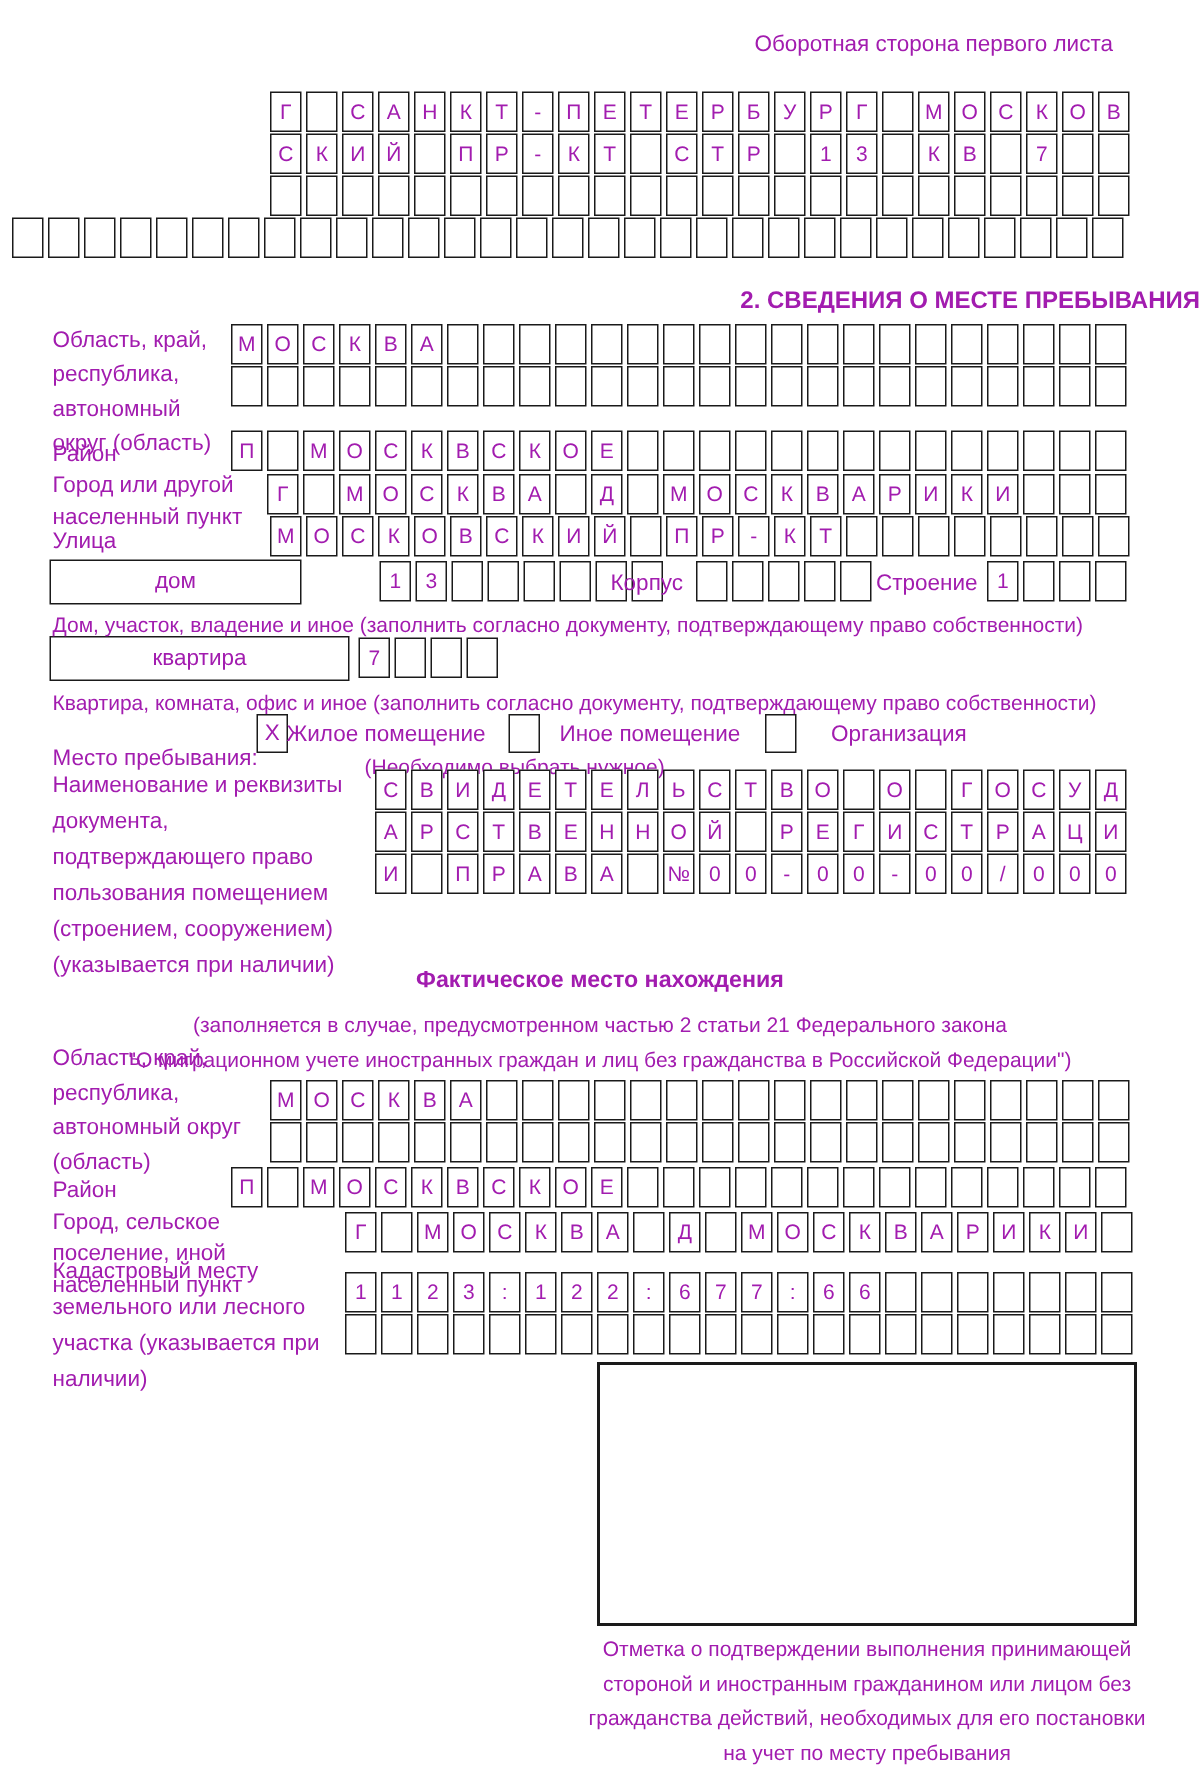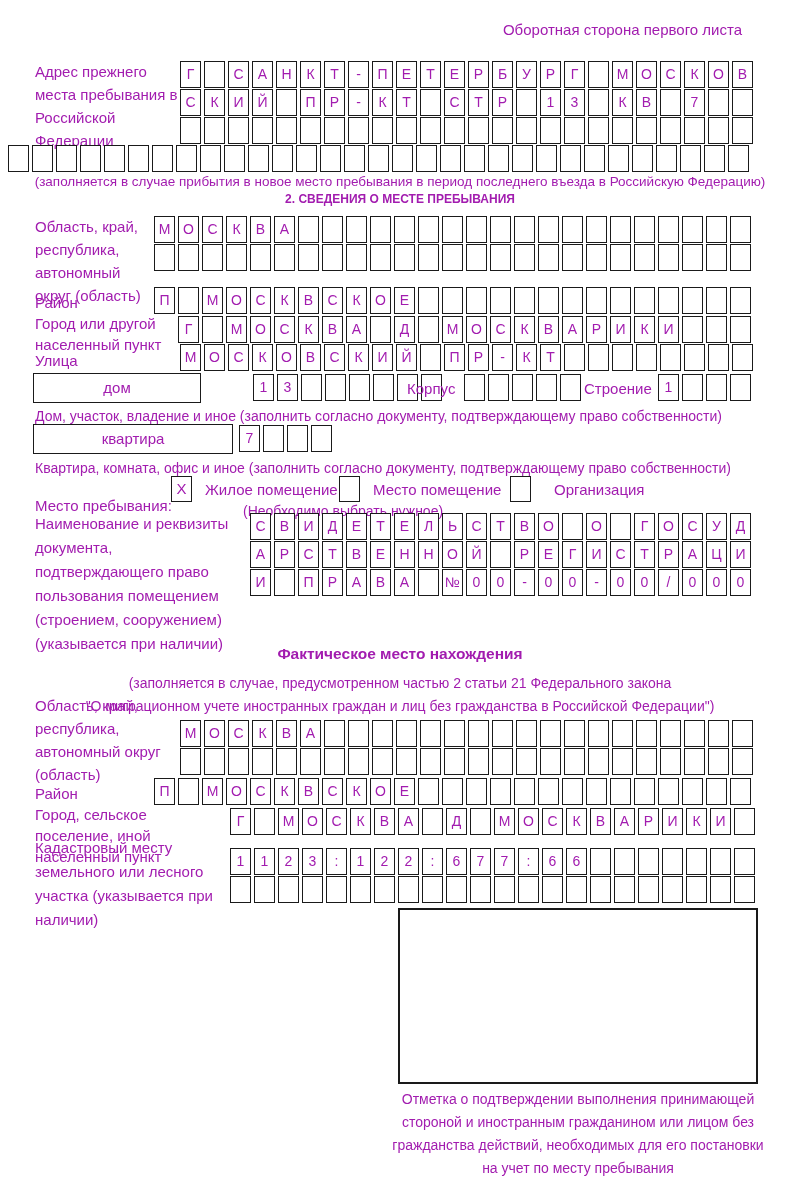--- a/index.html
+++ b/index.html
@@ -30,28 +30,26 @@
   }
   .stampbox { box-sizing:border-box; border:2px solid #1a1a1a; background:#fff; }
 </style>
 </head>
 <body>
 
 <div class="page">
 
   <div class="abs lbl" style="top:18px; left:400px; width:342px; text-align:right;">Оборотная сторона первого листа</div>
 
-  <div class="abs lbl" style="top:60px; left:35px; width:145px;">Адрес прежнего места пребывания в Российской Федерации</div>
   <div class="abs boxrow" style="top:61px; left:180px;"><span class="cbox">Г</span><span class="cbox"></span><span class="cbox">С</span><span class="cbox">А</span><span class="cbox">Н</span><span class="cbox">К</span><span class="cbox">Т</span><span class="cbox">-</span><span class="cbox">П</span><span class="cbox">Е</span><span class="cbox">Т</span><span class="cbox">Е</span><span class="cbox">Р</span><span class="cbox">Б</span><span class="cbox">У</span><span class="cbox">Р</span><span class="cbox">Г</span><span class="cbox"></span><span class="cbox">М</span><span class="cbox">О</span><span class="cbox">С</span><span class="cbox">К</span><span class="cbox">О</span><span class="cbox">В</span></div>
   <div class="abs boxrow" style="top:89px; left:180px;"><span class="cbox">С</span><span class="cbox">К</span><span class="cbox">И</span><span class="cbox">Й</span><span class="cbox"></span><span class="cbox">П</span><span class="cbox">Р</span><span class="cbox">-</span><span class="cbox">К</span><span class="cbox">Т</span><span class="cbox"></span><span class="cbox">С</span><span class="cbox">Т</span><span class="cbox">Р</span><span class="cbox"></span><span class="cbox">1</span><span class="cbox">3</span><span class="cbox"></span><span class="cbox">К</span><span class="cbox">В</span><span class="cbox"></span><span class="cbox">7</span><span class="cbox"></span><span class="cbox"></span></div>
   <div class="abs boxrow" style="top:117px; left:180px;"><span class="cbox"></span><span class="cbox"></span><span class="cbox"></span><span class="cbox"></span><span class="cbox"></span><span class="cbox"></span><span class="cbox"></span><span class="cbox"></span><span class="cbox"></span><span class="cbox"></span><span class="cbox"></span><span class="cbox"></span><span class="cbox"></span><span class="cbox"></span><span class="cbox"></span><span class="cbox"></span><span class="cbox"></span><span class="cbox"></span><span class="cbox"></span><span class="cbox"></span><span class="cbox"></span><span class="cbox"></span><span class="cbox"></span><span class="cbox"></span></div>
   <div class="abs boxrow" style="top:145px; left:8px;"><span class="cbox"></span><span class="cbox"></span><span class="cbox"></span><span class="cbox"></span><span class="cbox"></span><span class="cbox"></span><span class="cbox"></span><span class="cbox"></span><span class="cbox"></span><span class="cbox"></span><span class="cbox"></span><span class="cbox"></span><span class="cbox"></span><span class="cbox"></span><span class="cbox"></span><span class="cbox"></span><span class="cbox"></span><span class="cbox"></span><span class="cbox"></span><span class="cbox"></span><span class="cbox"></span><span class="cbox"></span><span class="cbox"></span><span class="cbox"></span><span class="cbox"></span><span class="cbox"></span><span class="cbox"></span><span class="cbox"></span><span class="cbox"></span><span class="cbox"></span><span class="cbox"></span></div>
-  <div class="abs cap ctr" style="top:173px;">(заполняется в случае прибытия в новое место пребывания в период последнего въезда в Российскую Федерацию)</div>
 
-  <div class="abs ctr bold" style="top:192px; font-size:12px;">2. СВЕДЕНИЯ О МЕСТЕ ПРЕБЫВАНИЯ</div>
+  <div class="abs ctr bold" style="top:192px; font-size:16px;text-align:right;">2. СВЕДЕНИЯ О МЕСТЕ ПРЕБЫВАНИЯ</div>
 
   <div class="abs lbl" style="top:215px; left:35px; width:120px;">Область, край, республика, автономный округ (область)</div>
   <div class="abs boxrow" style="top:216px; left:154px;"><span class="cbox">М</span><span class="cbox">О</span><span class="cbox">С</span><span class="cbox">К</span><span class="cbox">В</span><span class="cbox">А</span><span class="cbox"></span><span class="cbox"></span><span class="cbox"></span><span class="cbox"></span><span class="cbox"></span><span class="cbox"></span><span class="cbox"></span><span class="cbox"></span><span class="cbox"></span><span class="cbox"></span><span class="cbox"></span><span class="cbox"></span><span class="cbox"></span><span class="cbox"></span><span class="cbox"></span><span class="cbox"></span><span class="cbox"></span><span class="cbox"></span><span class="cbox"></span></div>
   <div class="abs boxrow" style="top:244px; left:154px;"><span class="cbox"></span><span class="cbox"></span><span class="cbox"></span><span class="cbox"></span><span class="cbox"></span><span class="cbox"></span><span class="cbox"></span><span class="cbox"></span><span class="cbox"></span><span class="cbox"></span><span class="cbox"></span><span class="cbox"></span><span class="cbox"></span><span class="cbox"></span><span class="cbox"></span><span class="cbox"></span><span class="cbox"></span><span class="cbox"></span><span class="cbox"></span><span class="cbox"></span><span class="cbox"></span><span class="cbox"></span><span class="cbox"></span><span class="cbox"></span><span class="cbox"></span></div>
 
   <div class="abs lbl" style="top:291px; left:35px;">Район</div>
   <div class="abs boxrow" style="top:287px; left:154px;"><span class="cbox">П</span><span class="cbox"></span><span class="cbox">М</span><span class="cbox">О</span><span class="cbox">С</span><span class="cbox">К</span><span class="cbox">В</span><span class="cbox">С</span><span class="cbox">К</span><span class="cbox">О</span><span class="cbox">Е</span><span class="cbox"></span><span class="cbox"></span><span class="cbox"></span><span class="cbox"></span><span class="cbox"></span><span class="cbox"></span><span class="cbox"></span><span class="cbox"></span><span class="cbox"></span><span class="cbox"></span><span class="cbox"></span><span class="cbox"></span><span class="cbox"></span><span class="cbox"></span></div>
 
   <div class="abs lbl" style="top:313px; left:35px; width:145px; line-height:21px;">Город или другой населенный пункт</div>
   <div class="abs boxrow" style="top:316px; left:178px;"><span class="cbox">Г</span><span class="cbox"></span><span class="cbox">М</span><span class="cbox">О</span><span class="cbox">С</span><span class="cbox">К</span><span class="cbox">В</span><span class="cbox">А</span><span class="cbox"></span><span class="cbox">Д</span><span class="cbox"></span><span class="cbox">М</span><span class="cbox">О</span><span class="cbox">С</span><span class="cbox">К</span><span class="cbox">В</span><span class="cbox">А</span><span class="cbox">Р</span><span class="cbox">И</span><span class="cbox">К</span><span class="cbox">И</span><span class="cbox"></span><span class="cbox"></span><span class="cbox"></span></div>
@@ -66,23 +64,23 @@
   <div class="abs lbl" style="top:377px; left:584px;">Строение</div>
   <div class="abs boxrow" style="top:374px; left:658px;"><span class="cbox">1</span><span class="cbox"></span><span class="cbox"></span><span class="cbox"></span></div>
   <div class="abs rectfield" style="top:424px; left:33px; width:200px;">квартира</div>
 
   <div class="abs cap14" style="top:407px; left:35px;">Дом, участок, владение и иное (заполнить согласно документу, подтверждающему право собственности)</div>
   <div class="abs boxrow" style="top:425px; left:239px;"><span class="cbox">7</span><span class="cbox"></span><span class="cbox"></span><span class="cbox"></span></div>
   <div class="abs cap14" style="top:459px; left:35px;">Квартира, комната, офис и иное (заполнить согласно документу, подтверждающему право собственности)</div>
 
   <div class="abs lbl" style="top:478px; left:35px;margin-top:16px;">Место пребывания:</div>
   <span class="abs chk" style="top:476px; left:171px;">X</span>
-  <div class="abs lbl" style="top:478px; left:205px;">Жилое помещение</div>
+  <div class="abs lbl" style="top:478px; left:191px;">Жилое помещение</div>
   <span class="abs chk" style="top:476px; left:339px;"></span>
-  <div class="abs lbl" style="top:478px; left:373px;">Место помещение</div>
+  <div class="abs lbl" style="top:478px; left:373px;">Иное помещение</div>
   <span class="abs chk" style="top:476px; left:510px;"></span>
   <div class="abs lbl" style="top:478px; left:554px;">Организация</div>
   <div class="abs cap14" style="top:502px; left:243px;">(Необходимо выбрать нужное)</div>
 
   <div class="abs lbl" style="top:512px; left:35px; width:208px; line-height:24px;">Наименование и реквизиты документа, подтверждающего право пользования помещением (строением, сооружением) (указывается при наличии)</div>
   <div class="abs boxrow" style="top:513px; left:250px;"><span class="cbox">С</span><span class="cbox">В</span><span class="cbox">И</span><span class="cbox">Д</span><span class="cbox">Е</span><span class="cbox">Т</span><span class="cbox">Е</span><span class="cbox">Л</span><span class="cbox">Ь</span><span class="cbox">С</span><span class="cbox">Т</span><span class="cbox">В</span><span class="cbox">О</span><span class="cbox"></span><span class="cbox">О</span><span class="cbox"></span><span class="cbox">Г</span><span class="cbox">О</span><span class="cbox">С</span><span class="cbox">У</span><span class="cbox">Д</span></div>
   <div class="abs boxrow" style="top:541px; left:250px;"><span class="cbox">А</span><span class="cbox">Р</span><span class="cbox">С</span><span class="cbox">Т</span><span class="cbox">В</span><span class="cbox">Е</span><span class="cbox">Н</span><span class="cbox">Н</span><span class="cbox">О</span><span class="cbox">Й</span><span class="cbox"></span><span class="cbox">Р</span><span class="cbox">Е</span><span class="cbox">Г</span><span class="cbox">И</span><span class="cbox">С</span><span class="cbox">Т</span><span class="cbox">Р</span><span class="cbox">А</span><span class="cbox">Ц</span><span class="cbox">И</span></div>
   <div class="abs boxrow" style="top:569px; left:250px;"><span class="cbox">И</span><span class="cbox"></span><span class="cbox">П</span><span class="cbox">Р</span><span class="cbox">А</span><span class="cbox">В</span><span class="cbox">А</span><span class="cbox"></span><span class="cbox">№</span><span class="cbox">0</span><span class="cbox">0</span><span class="cbox">-</span><span class="cbox">0</span><span class="cbox">0</span><span class="cbox">-</span><span class="cbox">0</span><span class="cbox">0</span><span class="cbox">/</span><span class="cbox">0</span><span class="cbox">0</span><span class="cbox">0</span></div>
 
   <div class="abs ctr bold" style="top:645px; font-size:15.5px;">Фактическое место нахождения</div>

